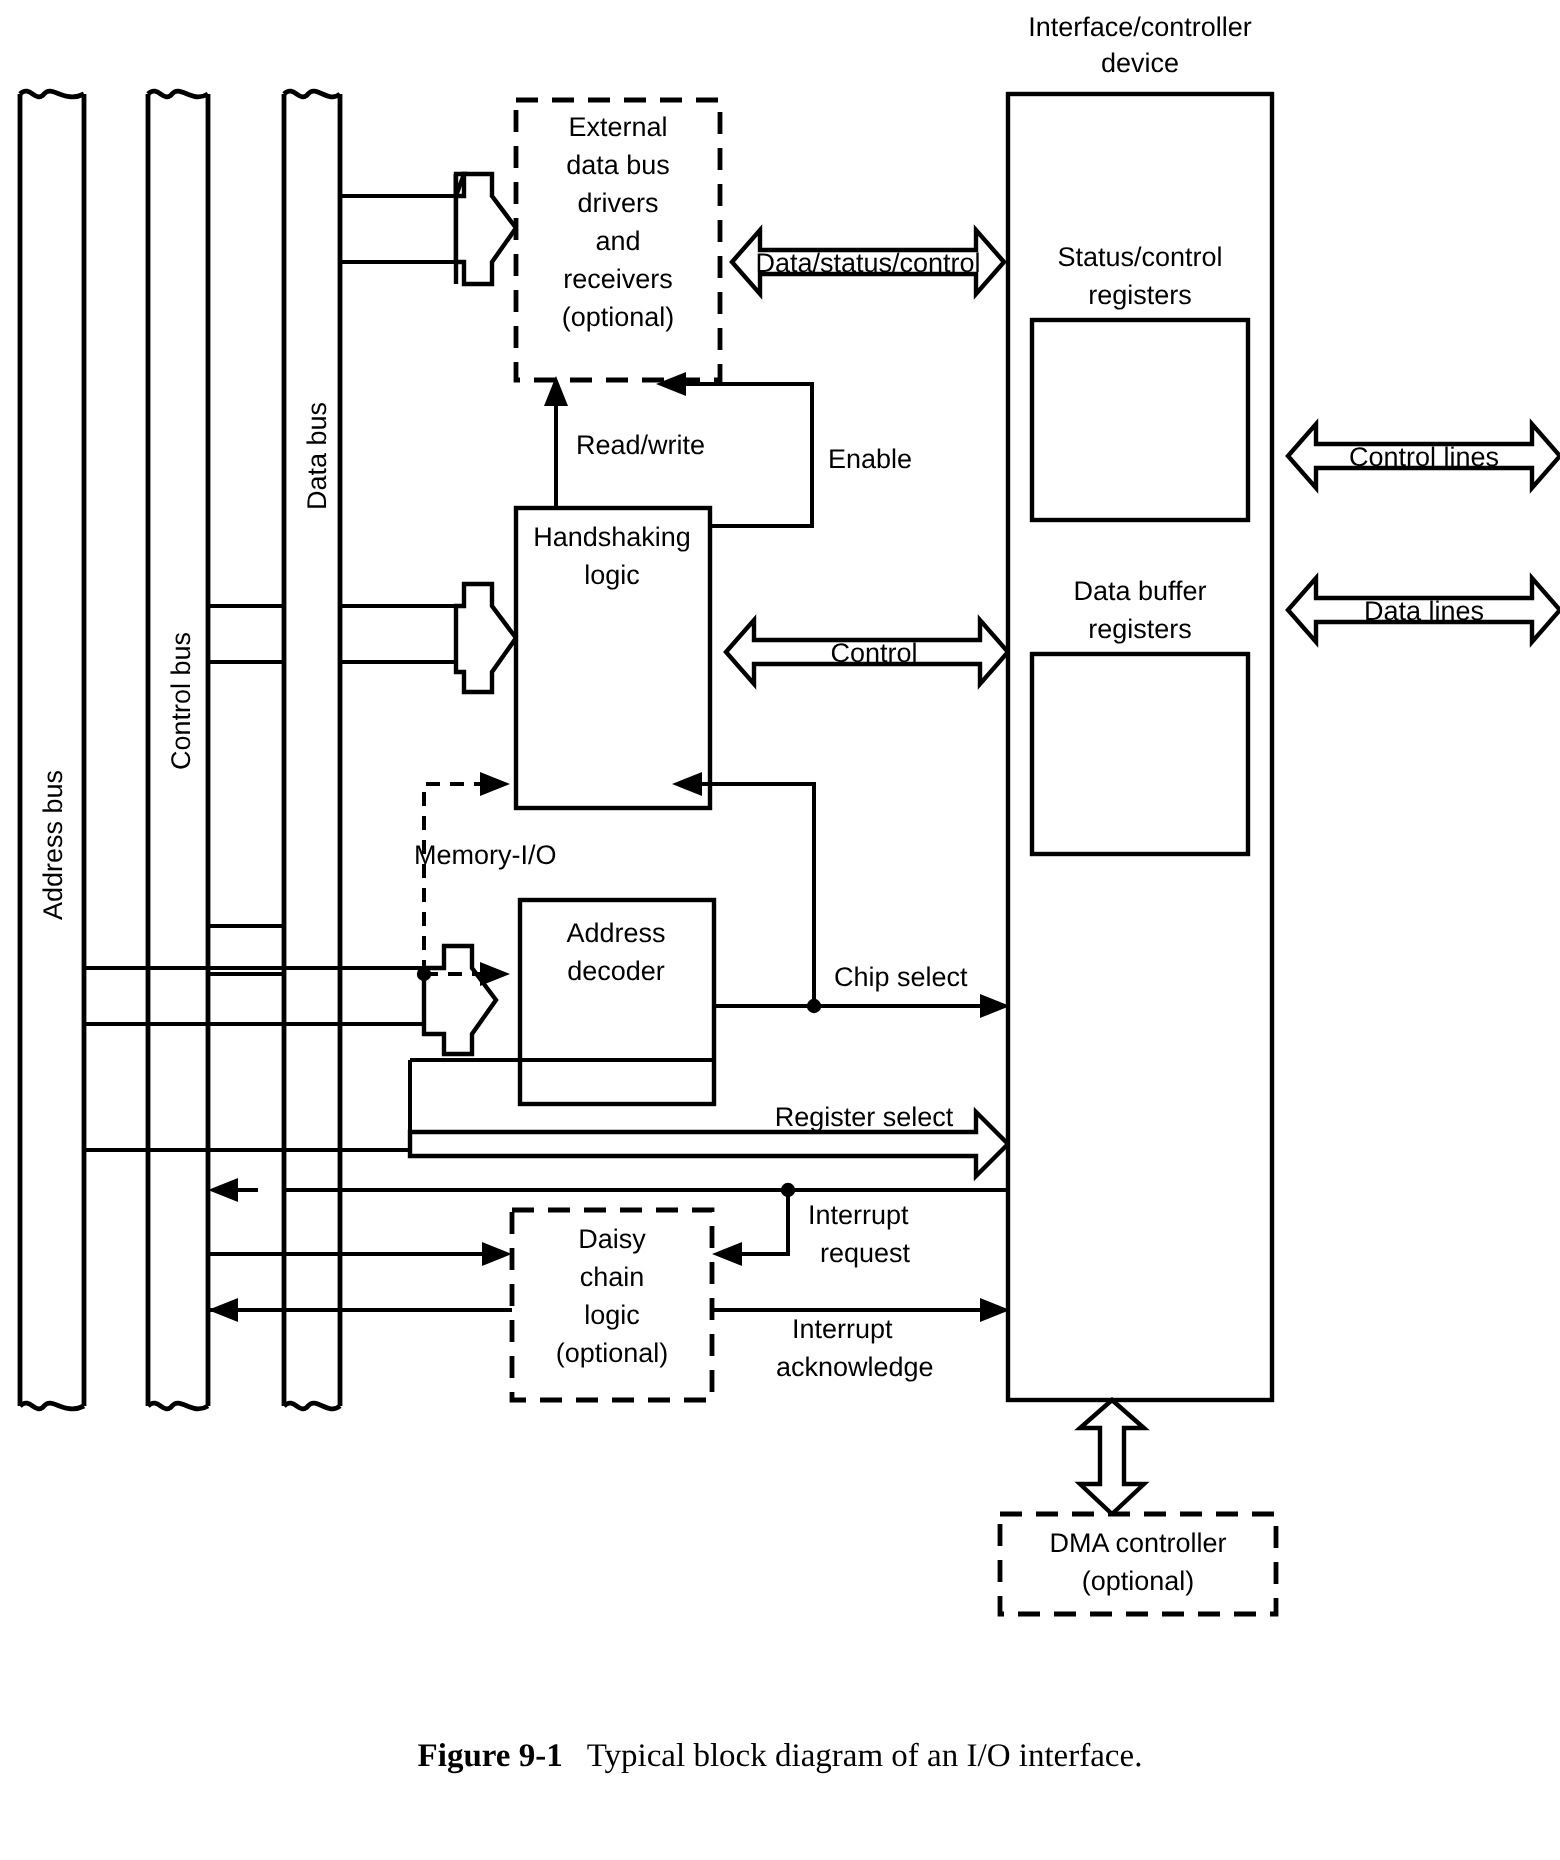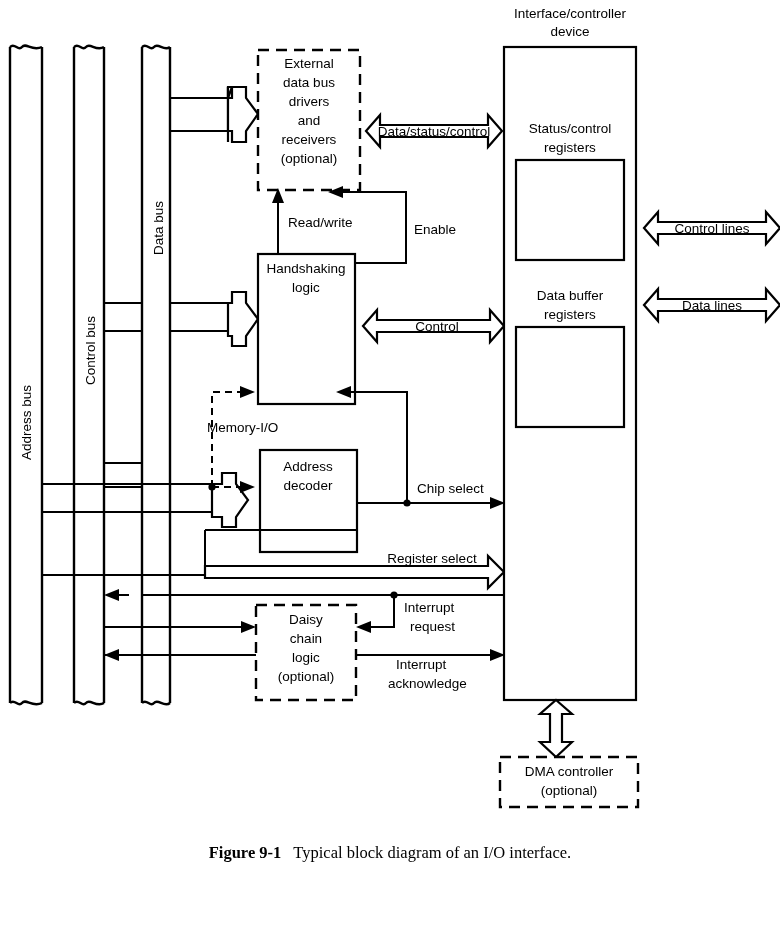--- a/index.html
+++ b/index.html
@@ -9,21 +9,21 @@
   svg#diagram .solid-box{fill:#fff;stroke:#000;stroke-width:2.2;}
   svg#diagram .dashed-box{fill:#fff;stroke:#000;stroke-width:2.4;stroke-dasharray:11 7;}
   svg#diagram .bus{fill:#fff;stroke:#000;stroke-width:2.4;}
   svg#diagram .wire{stroke:#000;stroke-width:2;fill:none;}
   svg#diagram .dash-wire{stroke:#000;stroke-width:2;fill:none;stroke-dasharray:7 5;}
   svg#diagram .hollow{fill:#fff;stroke:#000;stroke-width:2.2;stroke-linejoin:miter;}
   svg#diagram text{font-family:"Liberation Sans",sans-serif;fill:#000;}
   svg#diagram .lbl{font-size:13.5px;}
   svg#diagram .lbl-box{font-size:13.5px;}
   svg#diagram .lbl-bus{font-size:13.5px;}
-  .caption{position:absolute;left:0;top:843px;width:780px;text-align:center;
+  .caption{position:absolute;left:0;top:868px;width:780px;text-align:center;
            font-family:"Liberation Serif",serif;font-size:16.5px;color:#000;}
   .caption b{font-weight:bold;}
   .caption .cap-txt{margin-left:12px;}
 </style>
 </head>
 <body>
 
 <div id="figure-root">
 
   <svg id="diagram" viewBox="0 0 780 930">

